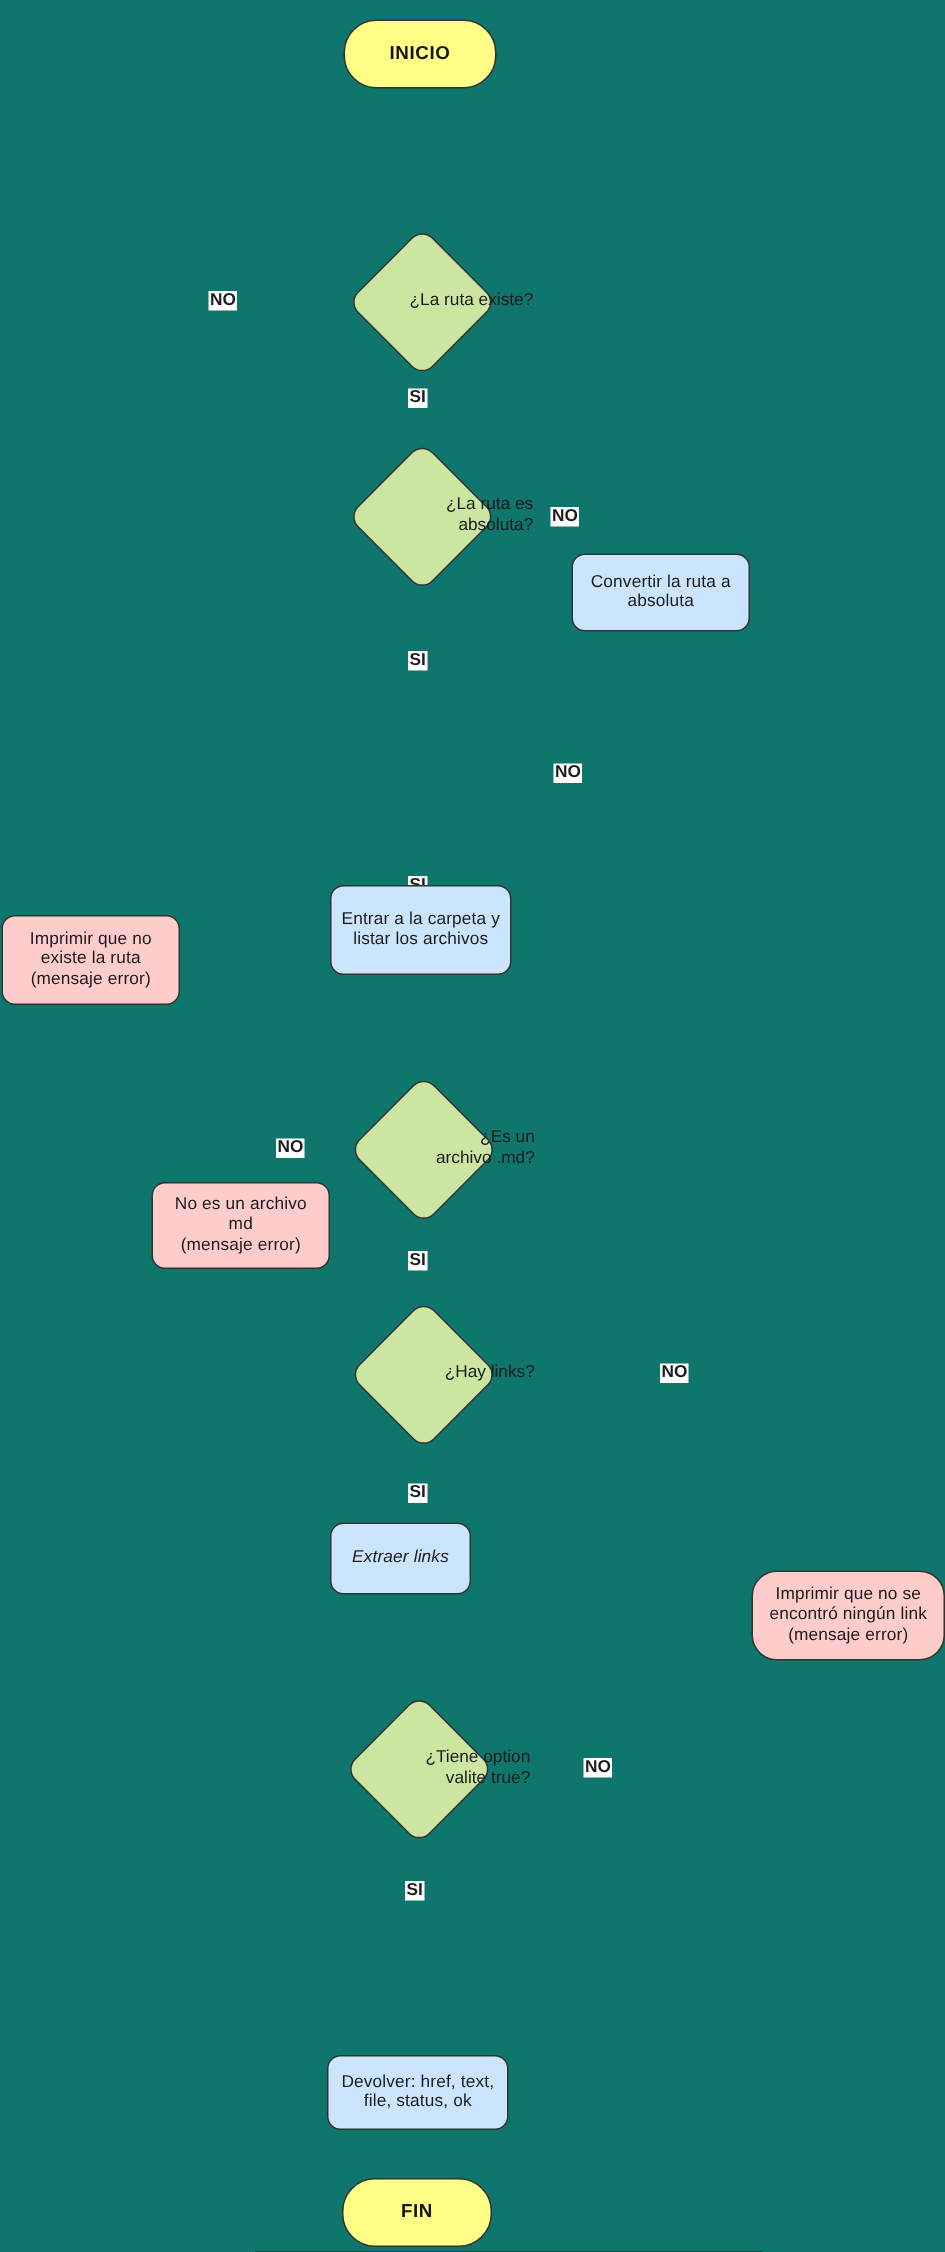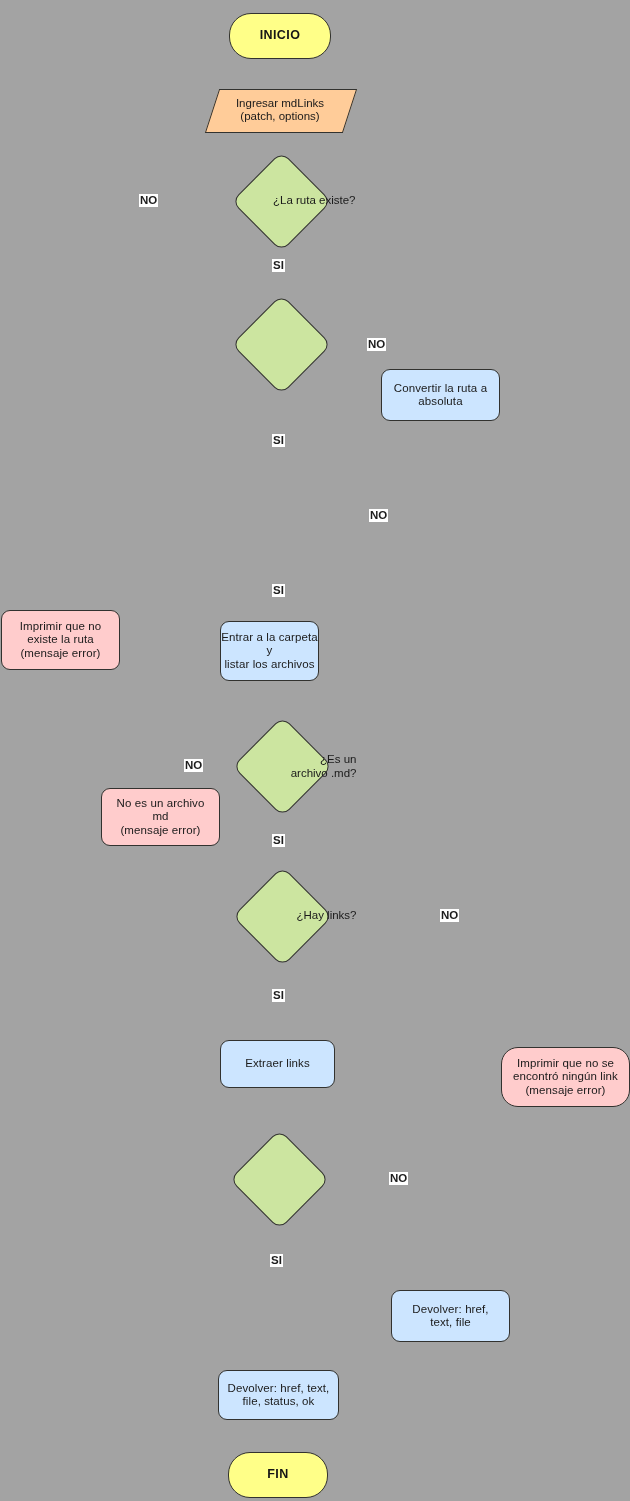--- a/index.html
+++ b/index.html
@@ -12,21 +12,21 @@
     height: 1501px;
     position: relative;
     overflow: hidden;
     font-family: "Liberation Sans", sans-serif;
   }
   #canvas {
     position: absolute;
     left: 0; top: 0;
     width: 630px;
     height: 1501px;
-    background: #a3a3a3;
+    background: #0f766e;
   }
 
   .node {
     position: absolute;
     box-sizing: border-box;
     display: flex;
     align-items: center;
     justify-content: center;
     text-align: center;
     color: #1a1a1a;
@@ -125,50 +125,47 @@
     font-weight: bold;
   }
 </style>
 </head>
 <body>
 
 <div id="canvas">
 
   <div class="node terminator" style="left:229px; top:13px; width:102px; height:46px;">INICIO</div>
 
-  <div class="io-wrap" style="left:212px; top:89px; width:136px; height:42px;">
-    <div class="io-shape"></div>
-    <div class="io-label">Ingresar mdLinks
-(patch, options)</div>
-  </div>
 
   <div class="decision-wrap" style="left:232px; top:162px; width:97px; height:78px;">
     <div class="decision-shape" style="left:14px; top:4px; width:69px; height:69px;"></div>
     <div class="decision-label">¿La ruta existe?</div>
   </div>
   <div class="edge-label" style="left:139px; top:194px;">NO</div>
   <div class="edge-label" style="left:272px; top:259px;">SI</div>
 
   <div class="decision-wrap" style="left:232px; top:305px; width:97px; height:78px;">
     <div class="decision-shape" style="left:14px; top:4px; width:69px; height:69px;"></div>
+    <div class="decision-label">¿La ruta es
+absoluta?</div>
   </div>
   <div class="edge-label" style="left:367px; top:338px;">NO</div>
   <div class="edge-label" style="left:272px; top:434px;">SI</div>
 
   <div class="node process" style="left:381px; top:369px; width:119px; height:52px;text-align:center;">Convertir la ruta a
 absoluta</div>
 
   <div class="edge-label" style="left:369px; top:509px;">NO</div>
   <div class="edge-label" style="left:272px; top:584px;">SI</div>
 
   <div class="node errorbox" style="left:1px; top:610px; width:119px; height:60px;">Imprimir que no
 existe la ruta
 (mensaje error)</div>
 
-  <div class="node process" style="left:220px; top:621px; width:99px; height:60px;">Entrar a la carpeta y
+  <div class="node process" style="left:220px; top:590px; width:121px; height:60px;">Entrar a la carpeta y
 listar los archivos</div>
 
   <div class="decision-wrap" style="left:233px; top:727px; width:97px; height:78px;">
     <div class="decision-shape" style="left:14px; top:4px; width:69px; height:69px;"></div>
     <div class="decision-label">¿Es un
 archivo .md?</div>
   </div>
   <div class="edge-label" style="left:184px; top:759px;">NO</div>
   <div class="edge-label" style="left:272px; top:834px;">SI</div>
 
@@ -176,34 +173,34 @@
 md
 (mensaje error)</div>
 
   <div class="decision-wrap" style="left:233px; top:877px; width:97px; height:78px;">
     <div class="decision-shape" style="left:14px; top:4px; width:69px; height:69px;"></div>
     <div class="decision-label">¿Hay links?</div>
   </div>
   <div class="edge-label" style="left:440px; top:909px;">NO</div>
   <div class="edge-label" style="left:272px; top:989px;">SI</div>
 
-  <div class="node process" style="left:220px; top:1040px; width:115px; height:48px;">Extraer links</div>
+  <div class="node process" style="left:220px; top:1015px; width:94px; height:48px;font-style:italic;">Extraer links</div>
 
   <div class="node errorbox" style="left:501px; top:1047px; width:129px; height:60px;border-radius:17px;">Imprimir que no se
 encontró ningún link
 (mensaje error)</div>
 
   <div class="decision-wrap" style="left:230px; top:1140px; width:97px; height:78px;">
     <div class="decision-shape" style="left:14px; top:4px; width:69px; height:69px;"></div>
+    <div class="decision-label">¿Tiene option
+valite true?</div>
   </div>
   <div class="edge-label" style="left:389px; top:1172px;">NO</div>
   <div class="edge-label" style="left:270px; top:1254px;">SI</div>
 
 
-  <div class="node process" style="left:391px; top:1290px; width:119px; height:52px;">Devolver: href,
-text, file</div>
 
   <div class="node terminator" style="left:228px; top:1452px; width:100px; height:46px;">FIN</div>
 
   <div class="node process" style="left:218px; top:1370px; width:121px; height:50px;">Devolver: href, text,
 file, status, ok</div>
 
 </div>
 
 </body></html>

